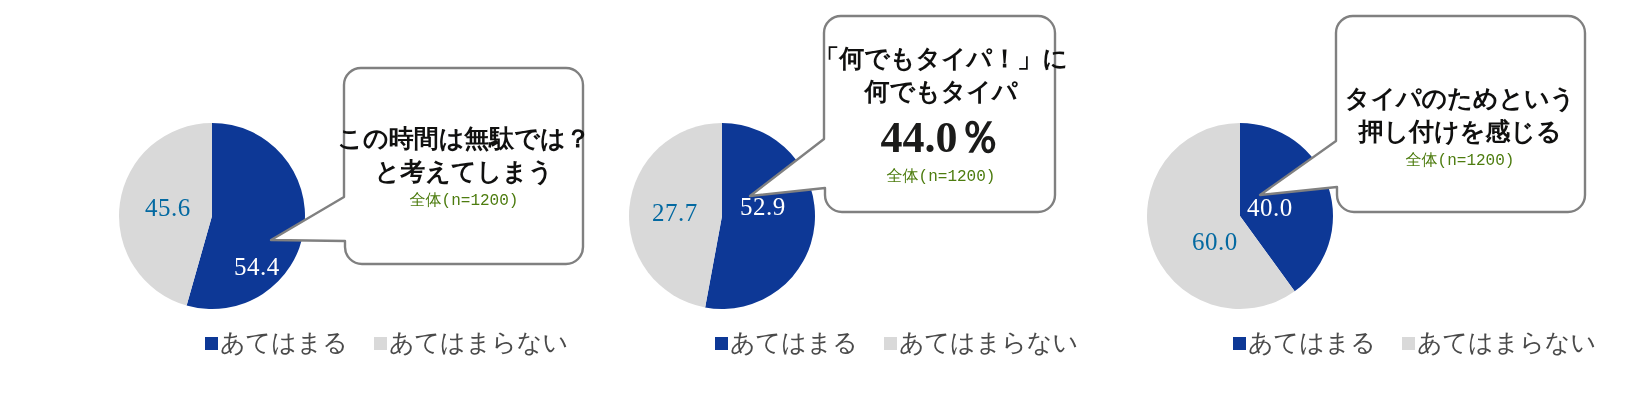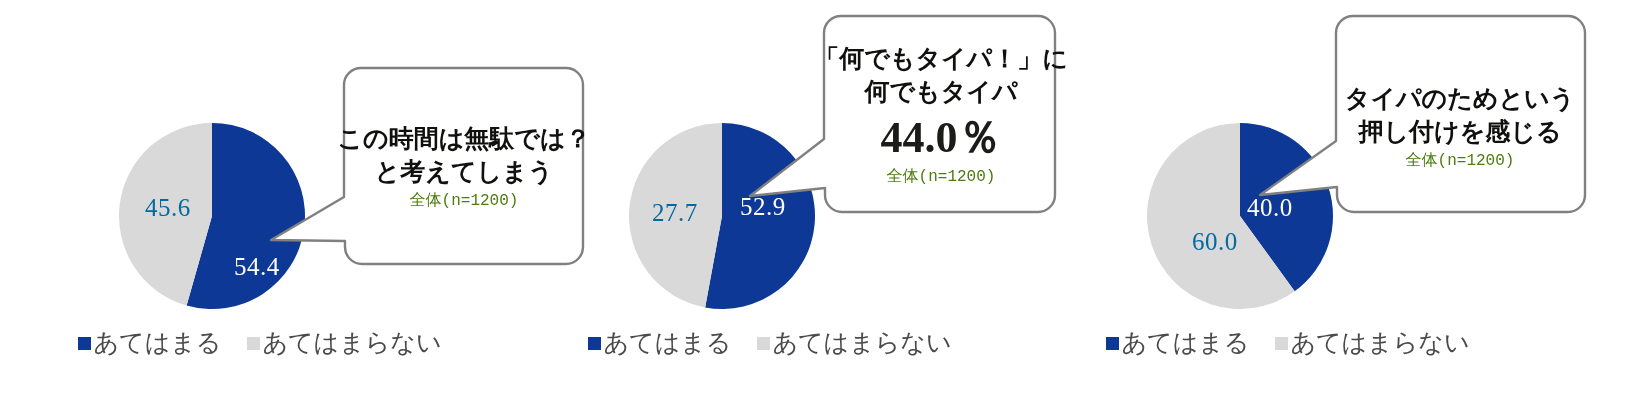--- a/index.html
+++ b/index.html
@@ -24,21 +24,21 @@
     font-family:"Liberation Serif","DejaVu Serif",serif;
     font-size:25px;font-weight:400;letter-spacing:.5px;
     white-space:nowrap;pointer-events:none;
   }
   .slice-label.blue{color:#ffffff;}
   .slice-label.gray{color:#0369a1;}
 
   
   .legend{
     position:absolute;top:330px;left:0;width:520px;
-    display:flex;justify-content:center;align-items:center;gap:26px;
+    display:flex;justify-content:flex-end;align-items:center;gap:26px;padding-left:48px;
   }
   .legend-item{display:flex;align-items:center;gap:2px;}
   .swatch{width:13px;height:13px;display:inline-block;flex:none;position:relative;top:1px;}
   .legend-text{
     font-family:"Liberation Serif","DejaVu Serif",serif;
     font-size:25px;color:#4a4a4a;line-height:1;white-space:nowrap;
   }
 
   
   .callout{position:absolute;}

